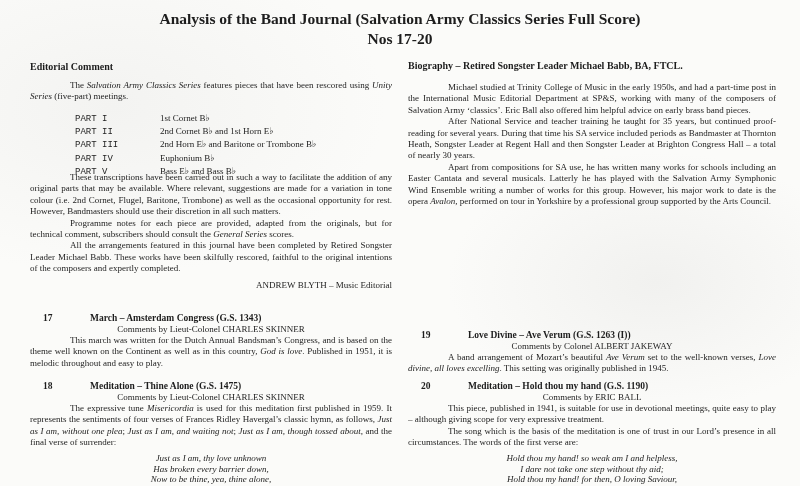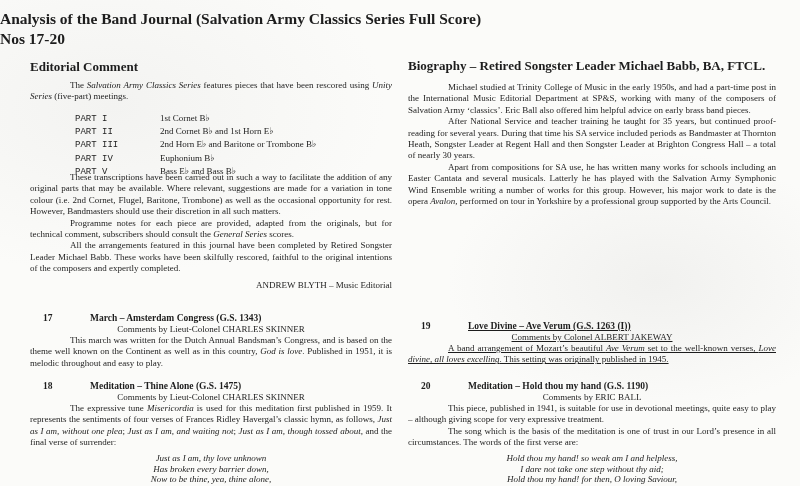--- a/index.html
+++ b/index.html
@@ -8,26 +8,26 @@
     font-family:"Liberation Serif","DejaVu Serif",serif;
     color:#1d1d1d;
   }
   .page {
     position:relative; width:800px; height:486px; overflow:hidden;
     background:
       radial-gradient(ellipse 320px 200px at 82% 58%, #f1f1ef 0%, rgba(241,241,239,0) 65%),
       radial-gradient(ellipse 420px 260px at 14% 22%, #f3f3f1 0%, rgba(243,243,241,0) 65%),
       #fbfbf9;
   }
-  .doc-title { position:absolute; top:9px; left:0; width:800px; 
+  .doc-title { position:absolute; top:9px; left:0; width:800px; text-align:center;
     font-weight:bold; font-size:15.5px; line-height:20px; }
   .abs { position:absolute; }
   .colL { left:30px; width:362px; }
   .colR { left:408px; width:368px; }
-  .sect-head { font-weight:bold; font-size:13px; line-height:12px; }
+  .sect-head { font-weight:bold; font-size:10px; line-height:12px; }
   p.body { font-size:9px; line-height:11.4px; text-align:justify; }
   .indent { text-indent:40px; }
   .parts { font-size:9px; line-height:12.2px; }
   .part-row .part-label { display:inline-block; width:85px;font-family:Liberation Mono, monospace; }
   .signoff { text-align:right; font-size:9px; line-height:11.4px; margin-top:5px; }
   .item-head { font-weight:bold; font-size:9.5px; line-height:12px; }
   .item-num { display:inline-block; width:60px; padding-left:13px; }
   .item-comments { text-align:center; font-size:9px; line-height:11px; }
   .verse { margin-top:4px; text-align:center; font-style:italic; font-size:9px; line-height:10.9px; }
   .it { font-style:italic; }
@@ -80,21 +80,21 @@
   </div>
 
   <div class="abs colR sect-head" style="top:60px;">Biography – Retired Songster Leader Michael Babb, BA, FTCL.</div>
 
   <div class="abs colR" style="top:82px;">
     <p class="body indent"><span>Michael studied at Trinity College of Music in the early 1950s, and had a part-time post in the International Music Editorial Department at SP&amp;S, working with many of the composers of Salvation Army ‘classics’.  Eric Ball also offered him helpful advice on early brass band pieces.</span></p>
     <p class="body indent"><span>After National Service and teacher training he taught for 35 years, but continued proof-reading for several years.  During that time his SA service included periods as Bandmaster at Thornton Heath, Songster Leader at Regent Hall and then Songster Leader at Brighton Congress Hall – a total of nearly 30 years.</span></p>
     <p class="body indent"><span>Apart from compositions for SA use, he has written many works for schools including an Easter Cantata and several musicals.  Latterly he has played with the Salvation Army Symphonic Wind Ensemble writing a number of works for this group.  However, his major work to date is the opera </span><span class="it">Avalon</span><span>, performed on tour in Yorkshire by a professional group supported by the Arts Council.</span></p>
   </div>
 
-  <div class="abs colR" style="top:320px;text-decoration:underline;">
+  <div class="abs colR" style="top:329px;">
     <div class="item-head"><span class="item-num">19</span><span>Love Divine – Ave Verum (G.S. 1263 (I))</span></div>
     <div class="item-comments">Comments by Colonel ALBERT JAKEWAY</div>
     <p class="body indent"><span>A band arrangement of Mozart’s beautiful </span><span class="it">Ave Verum</span><span> set to the well-known verses, </span><span class="it">Love divine, all loves excelling</span><span>.  This setting was originally published in 1945.</span></p>
   </div>
 
   <div class="abs colR" style="top:380px;">
     <div class="item-head"><span class="item-num">20</span><span>Meditation – Hold thou my hand (G.S. 1190)</span></div>
     <div class="item-comments">Comments by ERIC BALL</div>
     <p class="body indent"><span>This piece, published in 1941, is suitable for use in devotional meetings, quite easy to play – although giving scope for very expressive treatment.</span></p>
     <p class="body indent"><span>The song which is the basis of the meditation is one of trust in our Lord’s presence in all circumstances. The words of the first verse are:</span></p>

